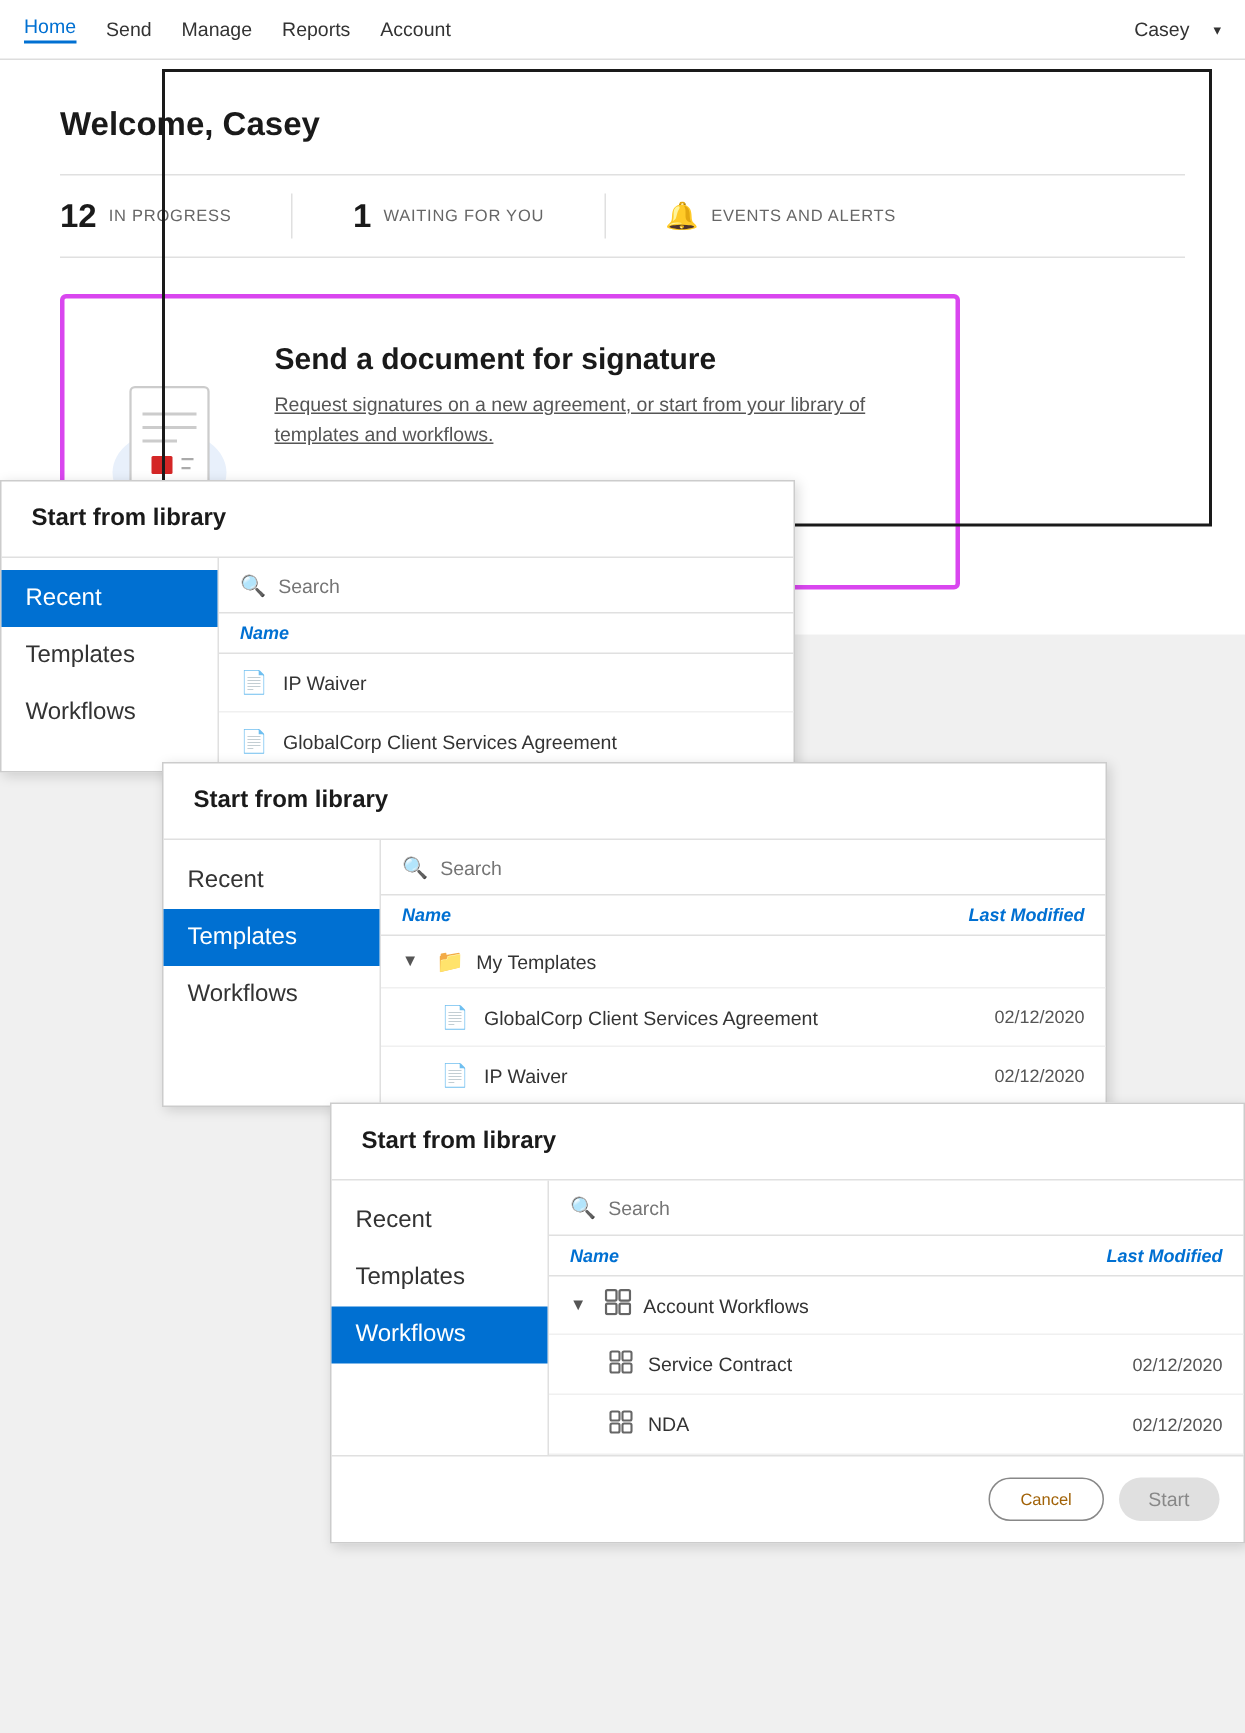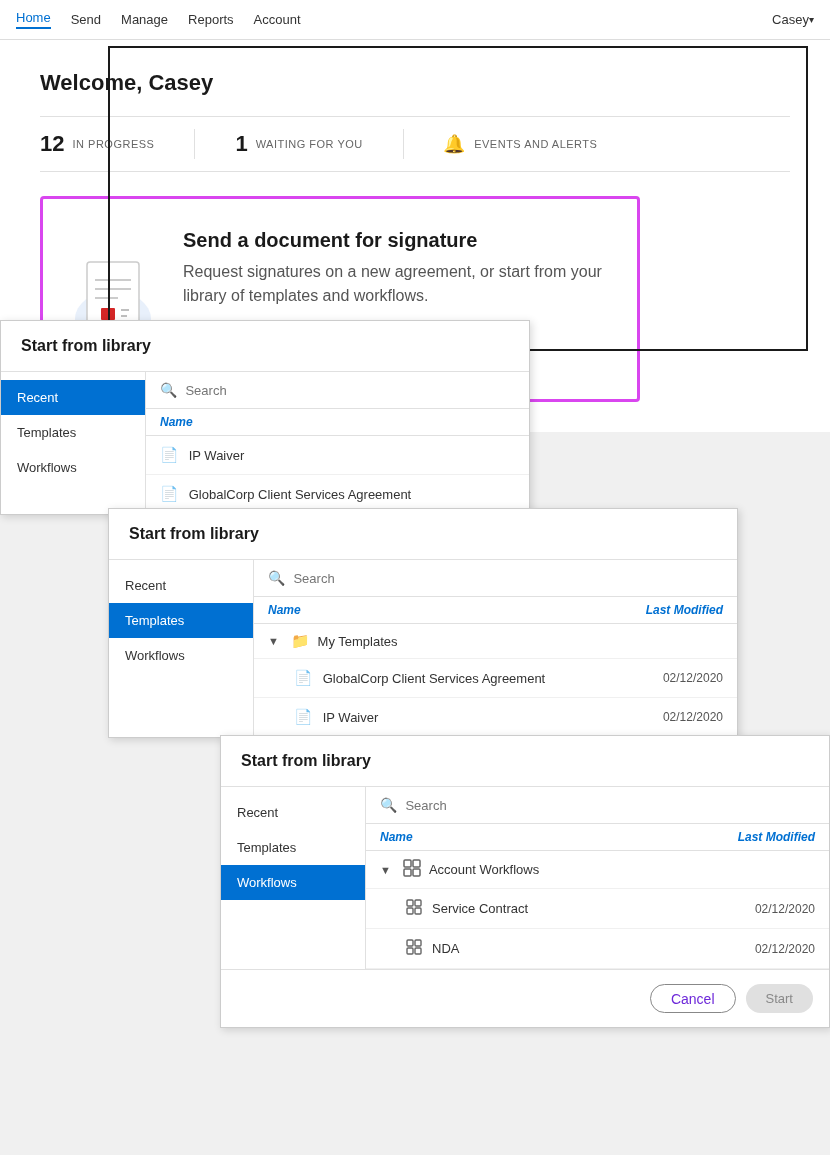--- a/index.html
+++ b/index.html
@@ -36,21 +36,21 @@
     .nav-link.active {
       color: #0070d2;
       border-bottom: 2px solid #0070d2;
       font-weight: 500;
     }
     .nav-user {
       font-size: 13px;
       color: #333;
       display: flex;
       align-items: center;
-      gap: 0;
+      gap: 16px;
     }
     .nav-user .arrow { font-size: 10px; }
 
     
     .main-content {
       background: #fff;
       margin: 0;
       padding: 30px 40px;
     }
     .welcome-title {
@@ -116,24 +116,25 @@
       position: relative;
     }
     .doc-card-content { flex: 1; }
     .doc-card-title {
       font-size: 20px;
       font-weight: 600;
       color: #1a1a1a;
       margin-bottom: 8px;
     }
     .doc-card-desc {
-      font-size: 16px;
+      font-size: 13px;
       color: #555;
       line-height: 1.5;
       margin-bottom: 28px;
+      text-decoration: underline;
     }
     .doc-card-actions {
       display: flex;
       gap: 10px;
     }
     .btn-primary {
       background: #0070d2;
       color: #fff;
       border: none;
       padding: 8px 18px;
@@ -210,21 +211,21 @@
 
     
     .panel-sidebar {
       width: 145px;
       flex-shrink: 0;
       border-right: 1px solid #e0e0e0;
       padding: 8px 0;
     }
     .panel-sidebar-item {
       padding: 10px 16px;
-      font-size: 13px;
+      font-size: 16px;
       color: #333;
       cursor: pointer;
     }
     .panel-sidebar-item.active {
       background: #0070d2;
       color: #fff;
       font-weight: 500;
     }
 
     
@@ -303,23 +304,23 @@
       justify-content: flex-end;
       gap: 10px;
       padding: 14px 16px;
       border-top: 1px solid #e0e0e0;
     }
     .btn-cancel {
       background: #fff;
       border: 1px solid #888;
       border-radius: 20px;
       padding: 1px 20px;
-      font-size: 14px;
+      font-size: 11px;
       cursor: pointer;
-      color: #6d28d9;
+      color: #a16207;
     }
     .btn-start {
       background: #e0e0e0;
       border: none;
       border-radius: 20px;
       padding: 7px 20px;
       font-size: 13px;
       cursor: pointer;
       color: #888;
     }

